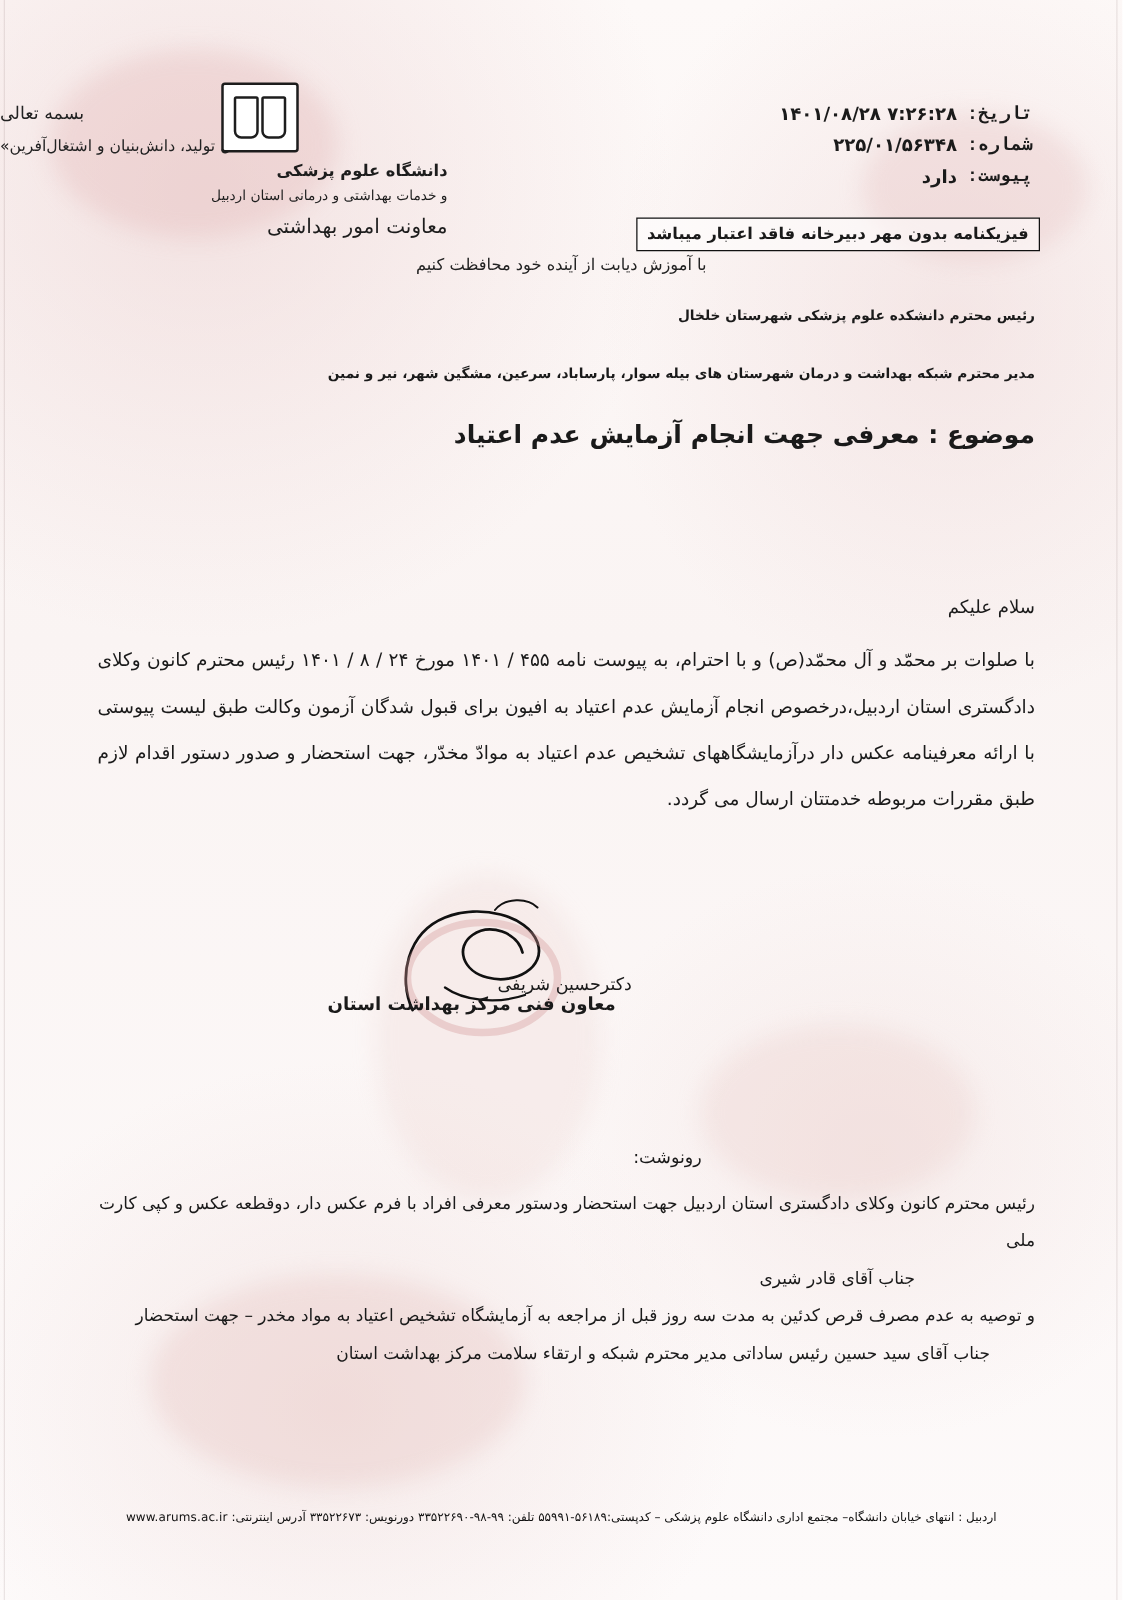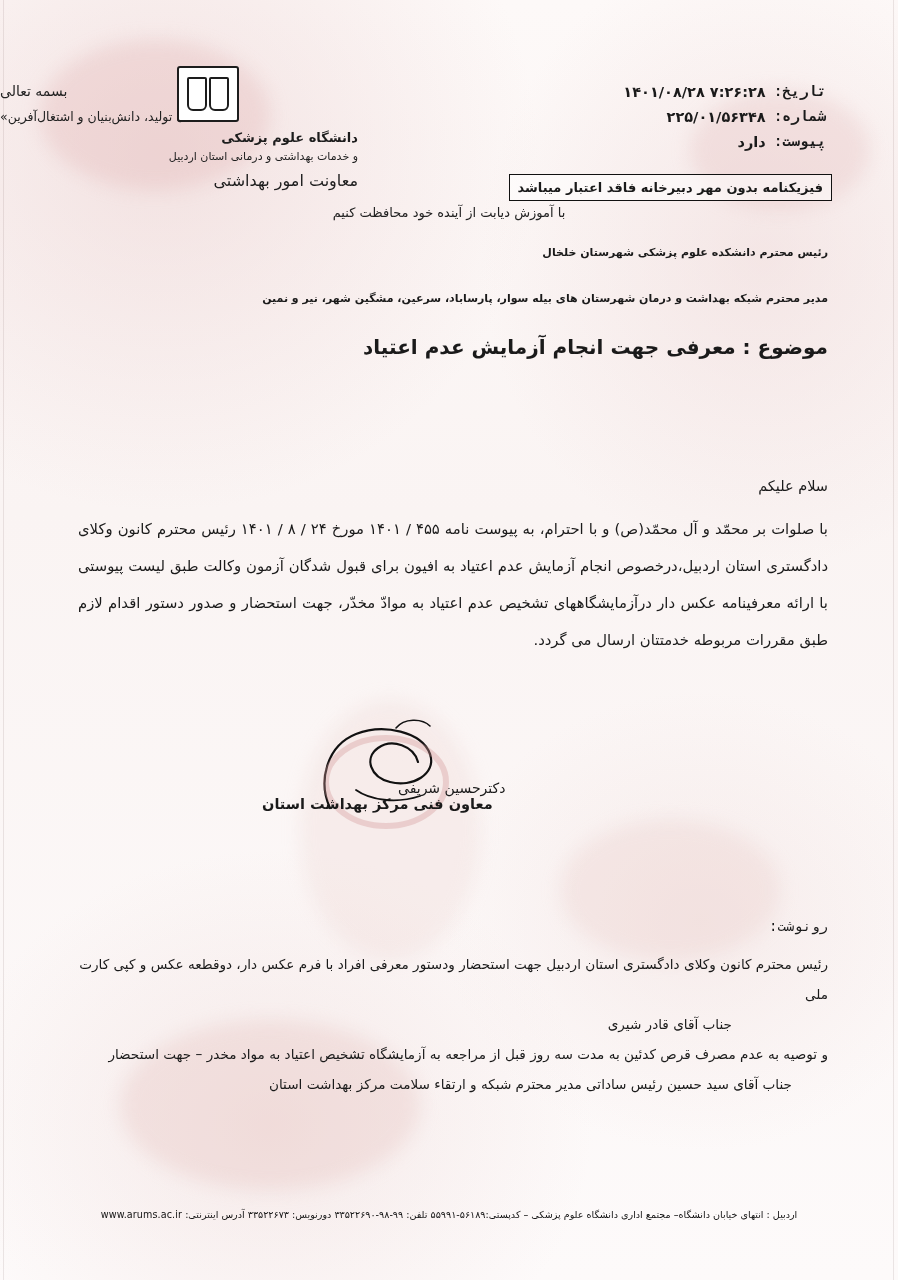--- a/index.html
+++ b/index.html
@@ -215,25 +215,24 @@
   }
 
   
   .cc {
     position: absolute;
     top: 918px;
     right: 70px;
     left: 70px;
   }
   .cc-title {
-    text-align: right;
+    text-align: center;
     padding-left: 170px;
     font-size: 14px;
     margin-bottom: 14px;
-    font-family: Liberation Mono, monospace;
   }
   .cc-line {
     font-size: 13.6px;
     line-height: 30px;
     text-align: right;
   }
   .cc-line.c1 { padding-right: 96px; }
   .cc-line.c4 { padding-right: 36px; }
 
   

